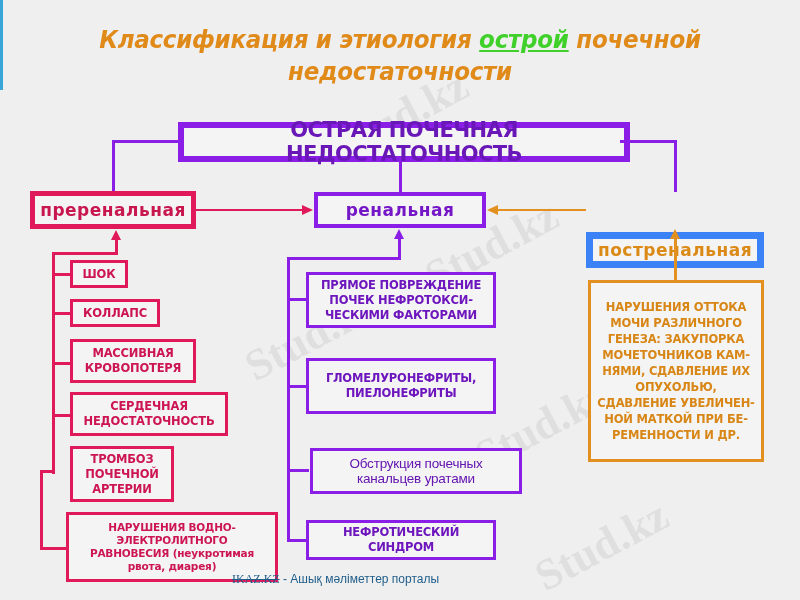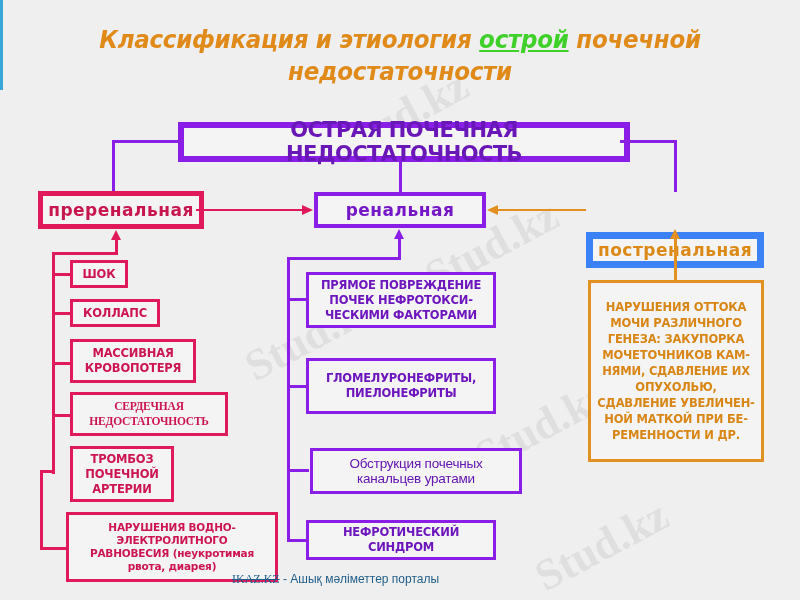--- a/index.html
+++ b/index.html
@@ -12,21 +12,21 @@
   .title {
     position:absolute; left:40px; top:24px; width:720px; text-align:center;
     font-family:"DejaVu Sans", sans-serif; font-weight:bold; font-style:italic;
     font-size:25px; line-height:32px; color:#e08a1a; letter-spacing:-0.3px;
     transform:scaleX(0.92); transform-origin:center;
   }
   .title .hl { color:#3fd12a; text-decoration:underline; }
   .box { position:absolute; box-sizing:border-box; display:flex; align-items:center; justify-content:center; text-align:center; background:#f4f4f4; }
   .main-box { left:178px; top:122px; width:452px; height:40px; border:6px solid #8a1ee6; color:#6a17b8; font-weight:bold; font-size:21px; font-family:"DejaVu Sans", sans-serif; letter-spacing:-0.6px; }
   .cat { font-family:"DejaVu Sans", sans-serif; font-weight:bold; font-size:17px; letter-spacing:0.5px; }
-  .pre { left:30px; top:191px; width:166px; height:38px; border:5px solid #e0195a; color:#c8164f;margin-left:8px; }
+  .pre { left:30px; top:191px; width:166px; height:38px; border:5px solid #e0195a; color:#c8164f; }
   .ren { left:314px; top:192px; width:172px; height:36px; border:4px solid #8a1ee6; color:#7517c7; }
   .post { left:586px; top:192px; width:178px; height:36px; border:7px solid #3b82f6; color:#db8a18;margin-top:40px; }
   .item { font-family:"DejaVu Sans", sans-serif; font-weight:bold; font-size:11.5px; line-height:15px; letter-spacing:-0.2px; }
   .p-item { border:3px solid #e0195a; color:#cc1552; }
   .r-item { border:3px solid #8a1ee6; color:#6e16bd; }
   .o-item { border:3px solid #e29120; color:#d88616; font-size:11.5px; line-height:16px; }
   .line { position:absolute; }
   .pl { background:#e0195a; }
   .rl { background:#8a1ee6; }
   .ol { background:#e29120; }
@@ -80,21 +80,21 @@
 <div class="line pl" style="left:40px;top:547px;width:28px;height:3px;"></div>
 
 <div class="line pl" style="left:52px;top:273px;width:20px;height:3px;"></div>
 <div class="line pl" style="left:52px;top:312px;width:20px;height:3px;"></div>
 <div class="line pl" style="left:52px;top:362px;width:20px;height:3px;"></div>
 <div class="line pl" style="left:52px;top:414px;width:20px;height:3px;"></div>
 
 <div class="box item p-item" style="left:70px;top:260px;width:58px;height:28px;">ШОК</div>
 <div class="box item p-item" style="left:70px;top:299px;width:90px;height:28px;">КОЛЛАПС</div>
 <div class="box item p-item" style="left:70px;top:339px;width:126px;height:44px;padding:0 15px;">МАССИВНАЯ КРОВОПОТЕРЯ</div>
-<div class="box item p-item" style="left:70px;top:392px;width:158px;height:44px;padding:0 19px;font-family:Liberation Serif, serif;">СЕРДЕЧНАЯ НЕДОСТАТОЧНОСТЬ</div>
+<div class="box item p-item" style="left:70px;top:392px;width:158px;height:44px;padding:0 19px;">СЕРДЕЧНАЯ НЕДОСТАТОЧНОСТЬ</div>
 <div class="box item p-item" style="left:70px;top:446px;width:104px;height:56px;padding:16px 6px;">ТРОМБОЗ ПОЧЕЧНОЙ АРТЕРИИ</div>
 <div class="box item p-item" style="left:66px;top:512px;width:212px;height:70px;padding:0 16px;font-size:10.5px;line-height:13px;">НАРУШЕНИЯ ВОДНО-ЭЛЕКТРОЛИТНОГО РАВНОВЕСИЯ (неукротимая рвота, диарея)</div>
 
 <div class="arrow" style="left:394px;top:229px;border-left:5px solid transparent;border-right:5px solid transparent;border-bottom:10px solid #8a1ee6;"></div>
 <div class="line rl" style="left:398px;top:239px;width:3px;height:20px;"></div>
 <div class="line rl" style="left:287px;top:257px;width:114px;height:3px;"></div>
 <div class="line rl" style="left:287px;top:257px;width:3px;height:285px;"></div>
 <div class="line rl" style="left:287px;top:298px;width:22px;height:3px;"></div>
 <div class="line rl" style="left:287px;top:385px;width:22px;height:3px;"></div>
 <div class="line rl" style="left:287px;top:469px;width:22px;height:3px;"></div>

